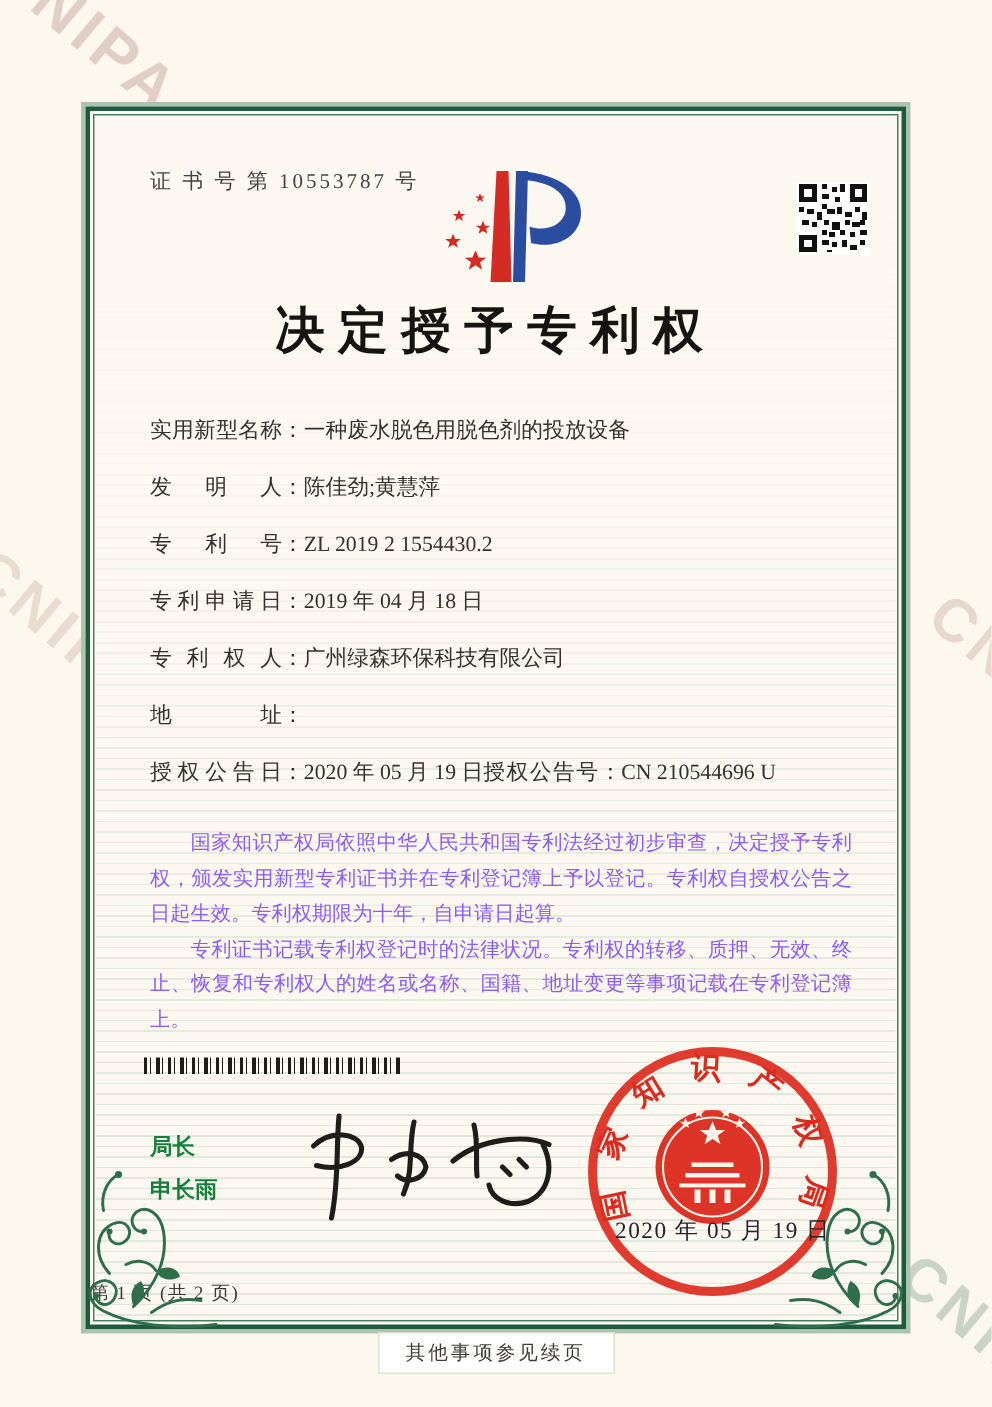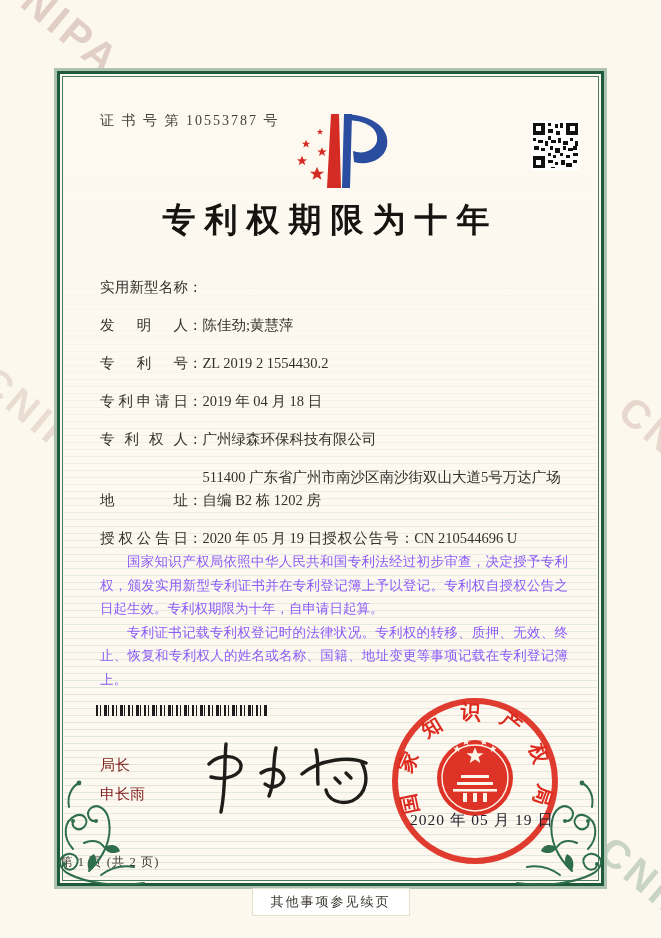--- a/index.html
+++ b/index.html
@@ -77,21 +77,21 @@
     position:absolute;left:36px;top:631px;width:172px;height:11px;
     background:repeating-linear-gradient(90deg,
       #1c1c1c 0 2px, transparent 2px 4px,
       #1c1c1c 4px 5px, transparent 5px 8px,
       #1c1c1c 8px 11px, transparent 11px 12px,
       #1c1c1c 12px 13px, transparent 13px 16px);
   }
   .officer{
     position:absolute;left:40px;top:676px;
     font-family:"Liberation Sans","DejaVu Sans",sans-serif;
-    font-size:15px;line-height:29px;color:#7f1d1d;
+    font-size:15px;line-height:29px;color:#15803d;font-weight:bold;
   }
   .signature{position:absolute;left:136px;top:658px;width:200px;height:90px;}
 
   .seal{position:absolute;left:330px;top:622px;width:170px;height:170px;}
   .seal-date{
     position:absolute;left:350px;top:736px;font-size:15.5px;letter-spacing:1px;
     color:#23222e;z-index:5;
   }
   .page-no{
     position:absolute;left:0;top:780px;width:100%;text-align:left;
@@ -183,26 +183,27 @@
         <rect x="25" y="19" width="3" height="2"></rect>
       <rect x="10" y="23" width="3" height="2"></rect>
         <rect x="14" y="24" width="2" height="2"></rect>
       <rect x="18" y="23" width="2" height="3"></rect>
         <rect x="21" y="25" width="3" height="2"></rect>
       <rect x="25" y="23" width="2" height="2"></rect>
         <rect x="12" y="27" width="2" height="1"></rect>
     </g>
   </svg>
 
-  <div class="title">专利权期限为十年</div>
+  <div class="title">决定授予专利权</div>
 
   <div class="fields">
     <div class="frow">
       <span class="flabel">实用新型名称</span>
         <span class="fcolon">：</span>
+      <span class="fvalue">一种废水脱色用脱色剂的投放设备</span>
     </div>
     <div class="frow">
       <span class="flabel">发明人</span>
         <span class="fcolon">：</span>
       <span class="fvalue">陈佳劲;黄慧萍</span>
     </div>
     <div class="frow">
       <span class="flabel">专利号</span>
         <span class="fcolon">：</span>
       <span class="fvalue">ZL 2019 2 1554430.2</span>
@@ -213,21 +214,20 @@
       <span class="fvalue">2019 年 04 月 18 日</span>
     </div>
     <div class="frow">
       <span class="flabel">专利权人</span>
         <span class="fcolon">：</span>
       <span class="fvalue">广州绿森环保科技有限公司</span>
     </div>
     <div class="frow frow-addr">
       <span class="flabel">地址</span>
         <span class="fcolon">：</span>
-      <span class="fvalue">511400 广东省广州市南沙区南沙街双山大道5号万达广场自编 B2 栋 1202 房</span>
     </div>
     <div class="frow">
       <span class="flabel">授权公告日</span>
         <span class="fcolon">：</span>
       <span class="fvalue">
         <span>2020 年 05 月 19 日</span><span class="grant2"><span class="g2label">授权公告号</span><span>：</span><span>CN 210544696 U</span></span>
       </span>
     </div>
   </div>
 

